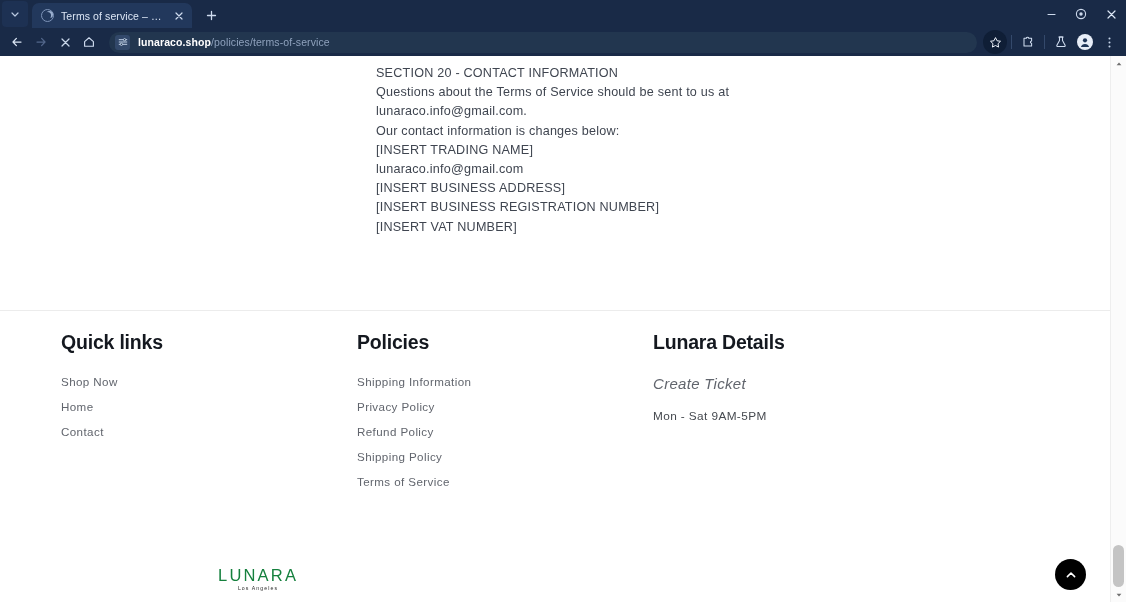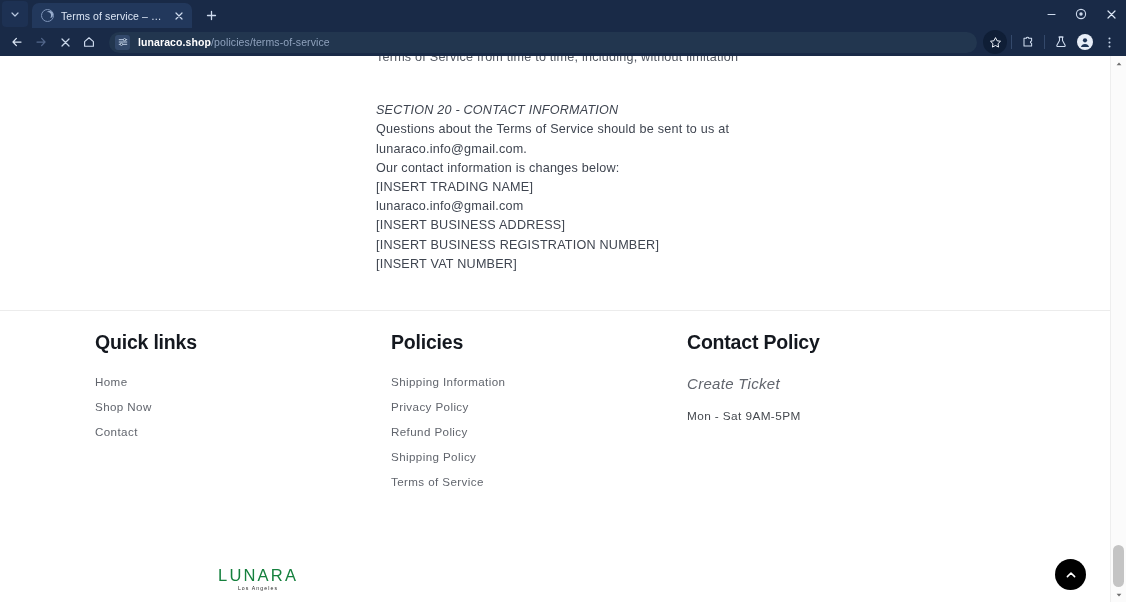--- a/index.html
+++ b/index.html
@@ -164,38 +164,37 @@
     color: #3f4550;
     letter-spacing: .22px;
     line-height: 19.2px;
     font-weight: normal;
   }
   #legal-clipped-line { color: #3f4550; opacity: .9; }
   #section-heading {
     font-weight: bold;
     color: #202532;
     letter-spacing: .35px;
-    margin-top: 34px;
+    margin-top: 16px;
     font-size: 12.4px;
-    font-style: italic;
   }
 
   
   #footer-divider {
     position: absolute; left: 0; right: 0; top: 254px;
     height: 1px; background: #ececec;
   }
   #footer {
     position: absolute;
     left: 0; right: 0; top: 255px;
     padding-top: 20px;
   }
   #footer-columns {
     display: flex;
-    padding-left: 95px;
+    padding-left: 61px;
     padding-right: 60px;
   }
   .footer-col { }
   #col-quick-links { width: 296px; }
   #col-policies   { width: 296px; }
   #col-contact    { width: 300px; }
 
   .footer-heading {
     font-size: 19.5px;
     font-weight: bold;
@@ -401,55 +400,54 @@
         <circle cx="6.5" cy="10.4" r="1.02" fill="#c6d4e9"></circle>
       </svg>
     </div>
   </div>
 
   <div id="page-viewport">
 
     <div id="page-content">
 
       <div id="legal-body">
-        <p id="legal-clipped-line">Terms of Service from time to time, including, without limitation</p>
         <h2 id="section-heading">SECTION 20 - CONTACT INFORMATION</h2>
         <p>Questions about the Terms of Service should be sent to us at</p>
         <p>lunaraco.info@gmail.com.</p>
         <p>Our contact information is changes below:</p>
         <p>[INSERT TRADING NAME]</p>
         <p>lunaraco.info@gmail.com</p>
         <p>[INSERT BUSINESS ADDRESS]</p>
         <p>[INSERT BUSINESS REGISTRATION NUMBER]</p>
         <p>[INSERT VAT NUMBER]</p>
       </div>
 
       <div id="footer-divider"></div>
 
       <div id="footer">
         <div id="footer-columns">
 
           <div class="footer-col" id="col-quick-links">
             <div class="footer-heading">Quick links</div>
+            <a class="footer-link">Shop Now</a>
             <a class="footer-link">Home</a>
-            <a class="footer-link">Shop Now</a>
             <a class="footer-link">Contact</a>
           </div>
 
           <div class="footer-col" id="col-policies">
             <div class="footer-heading">Policies</div>
             <a class="footer-link">Shipping Information</a>
             <a class="footer-link">Privacy Policy</a>
             <a class="footer-link">Refund Policy</a>
             <a class="footer-link">Shipping Policy</a>
             <a class="footer-link">Terms of Service</a>
           </div>
 
           <div class="footer-col" id="col-contact">
-            <div class="footer-heading">Contact Policy</div>
+            <div class="footer-heading">Lunara Details</div>
             <a class="footer-text italic">Create Ticket</a>
             <span class="footer-text" id="contact-hours">Mon - Sat 9AM-5PM</span>
           </div>
 
         </div>
 
         <div id="footer-logo">
           <div id="logo-wordmark">LUNARA</div>
           <div id="logo-tagline">Los Angeles</div>
         </div>

